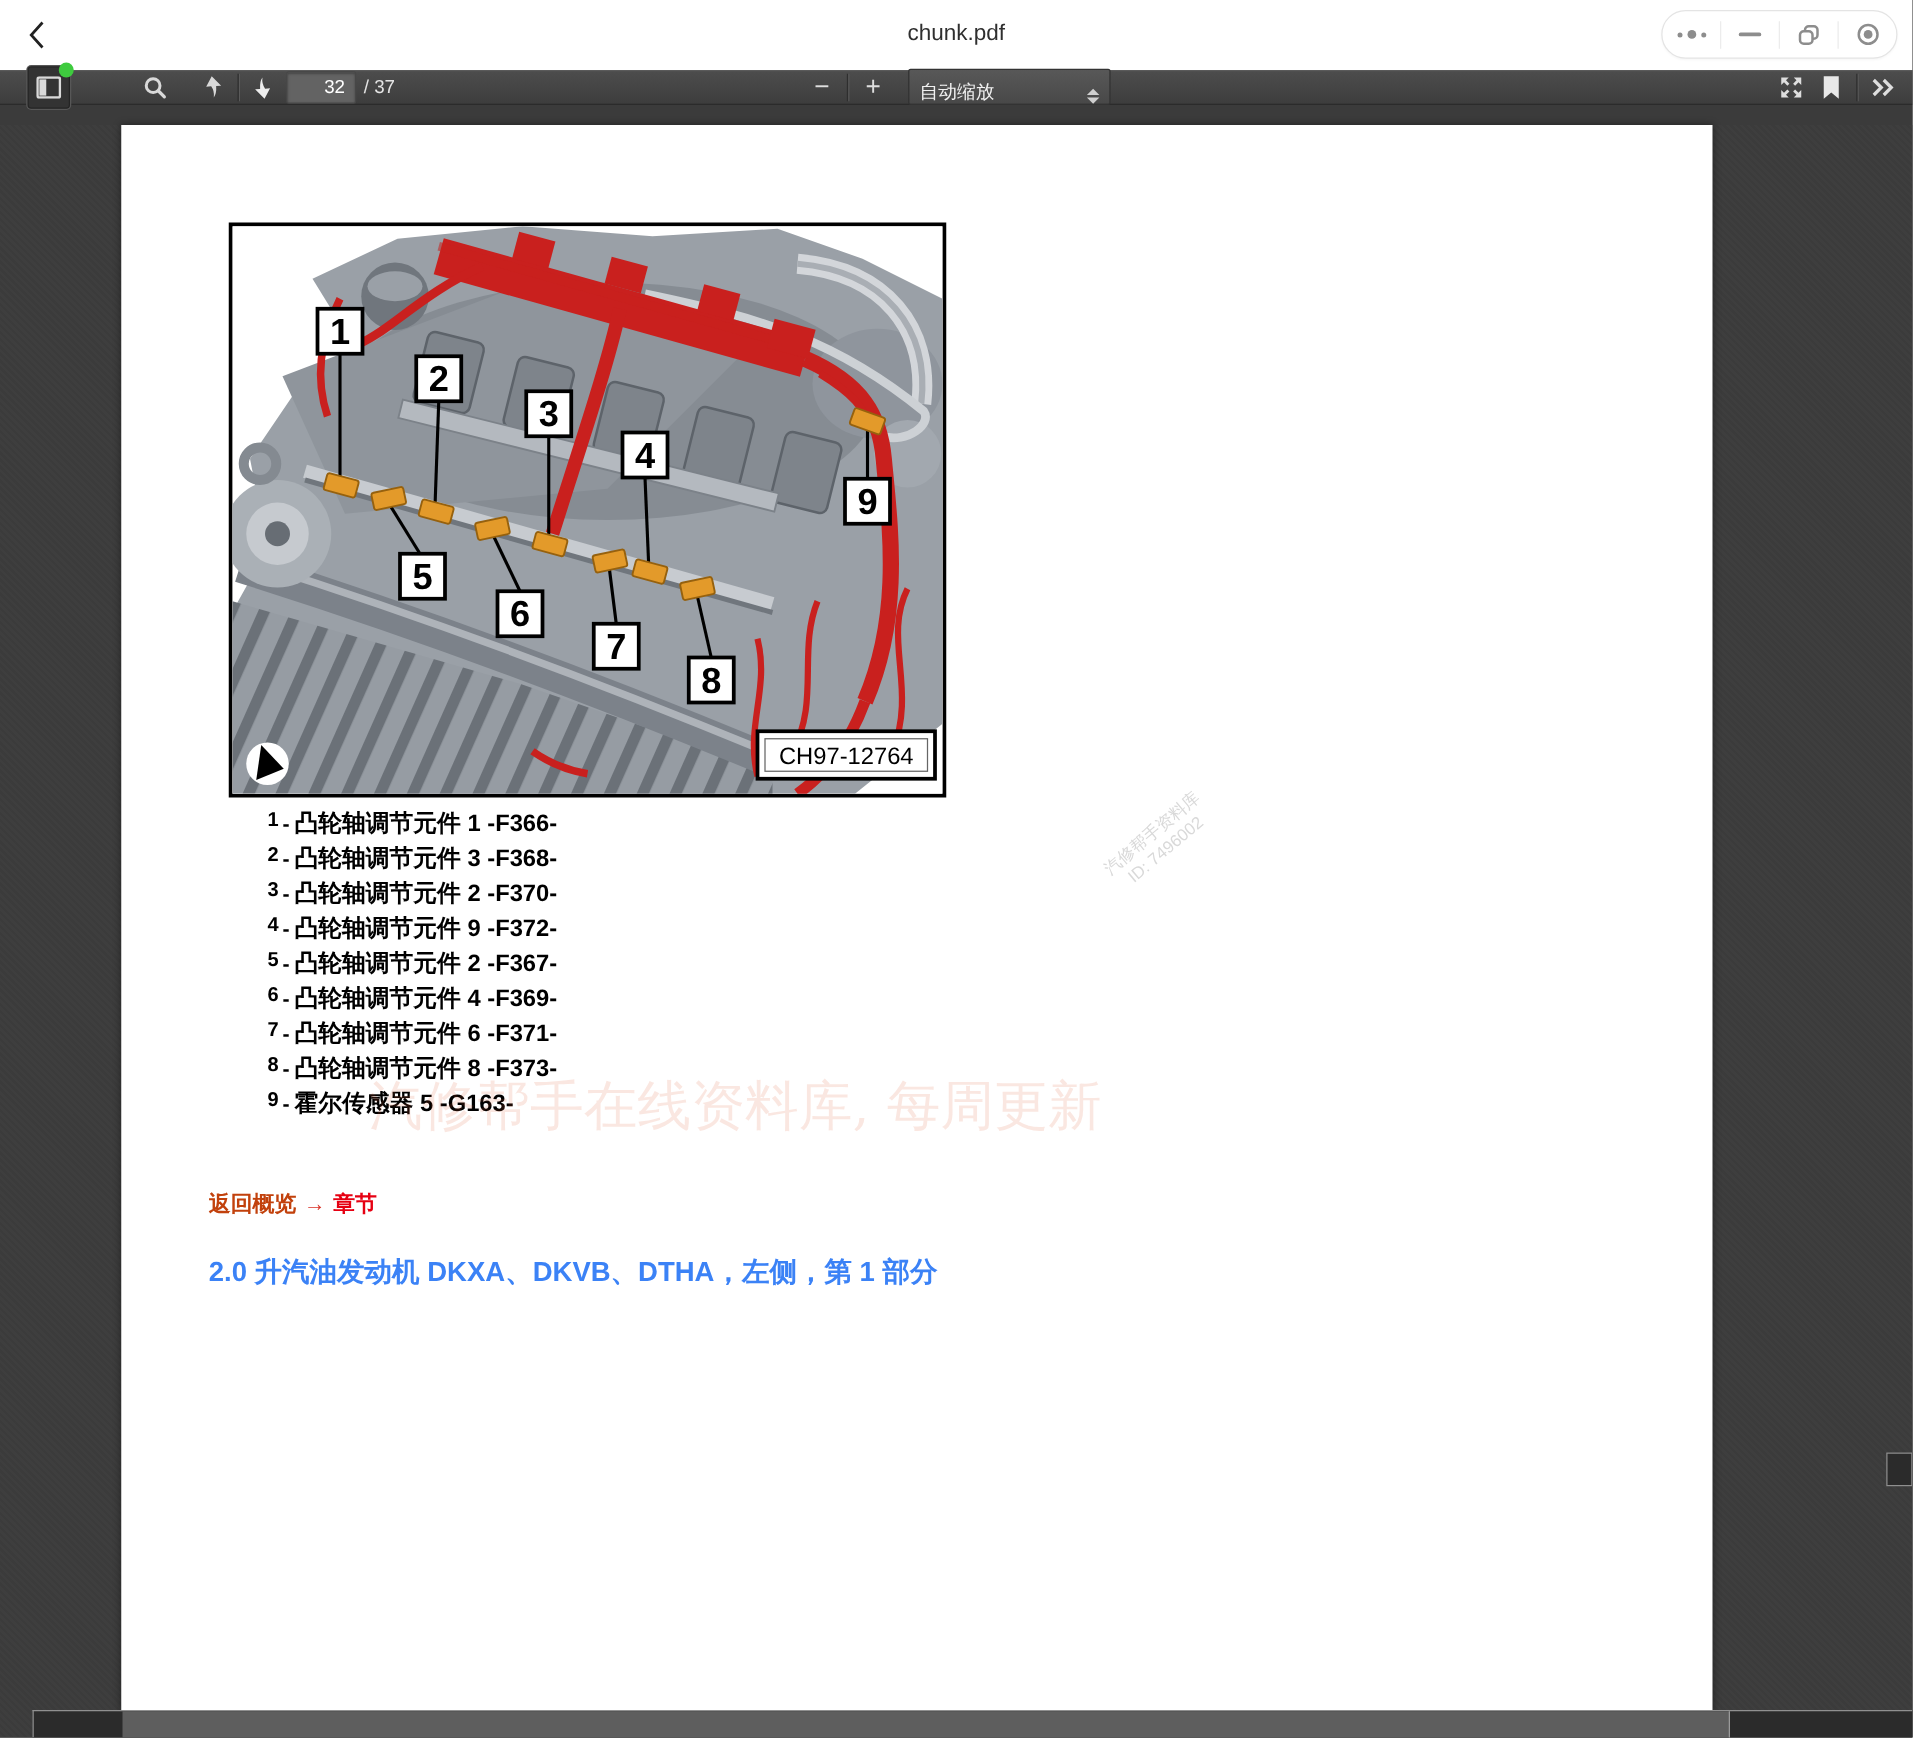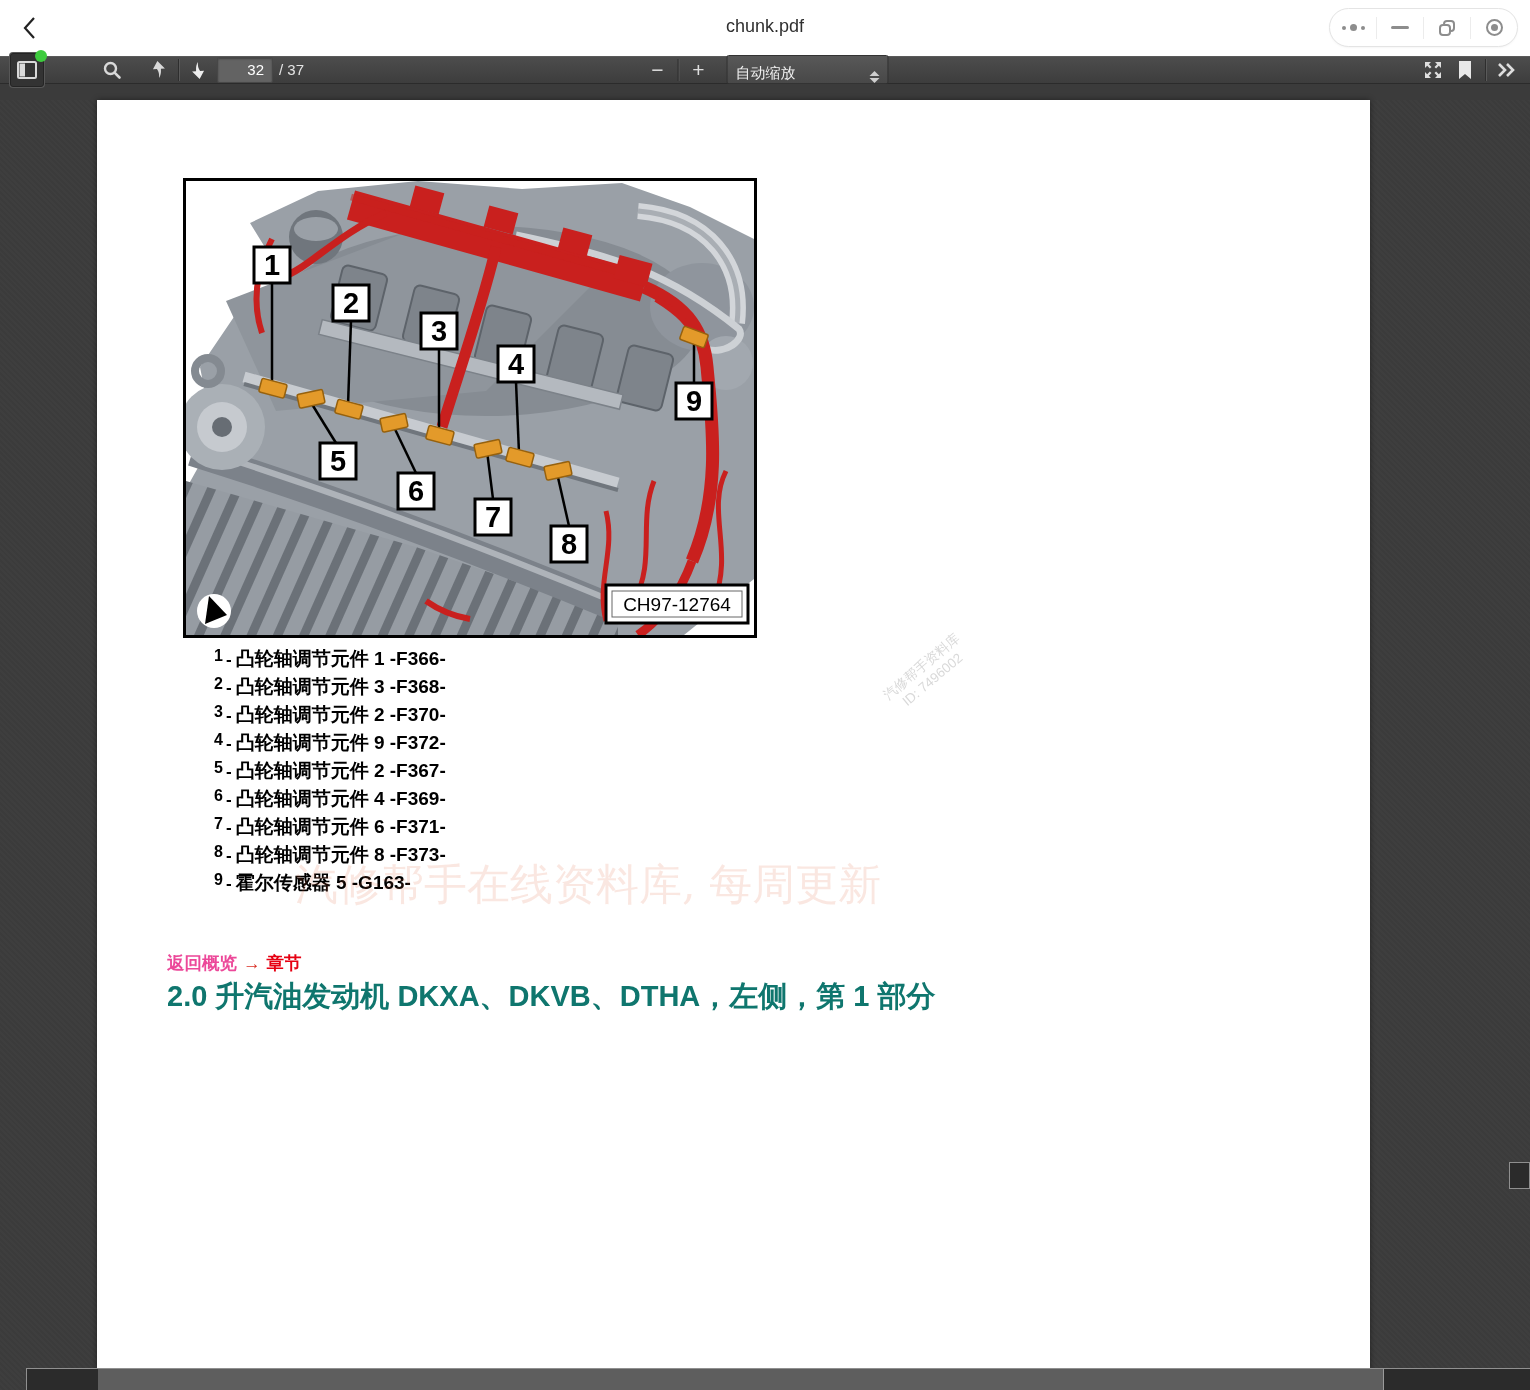--- a/index.html
+++ b/index.html
@@ -22,21 +22,21 @@
   .dots i { background:#8d8d8d; border-radius:50%; display:block; }
   .dots i.s { width:4px; height:4px; } .dots i.b { width:7px; height:7px; }
   .minibar { width:18px; height:3px; border-radius:2px; background:#8d8d8d; }
   .target-ring { width:17px; height:17px; border:2px solid #8d8d8d; border-radius:50%;
                  display:flex; align-items:center; justify-content:center; }
   .target-ring i { width:7px; height:7px; background:#8d8d8d; border-radius:50%; }
 
   
   .toolbar { position:absolute; top:56px; left:0; width:100%; height:28px;
              background:linear-gradient(#4d4d4d,#3d3d3d); border-bottom:1px solid #2b2b2b;
-             box-shadow:inset 0 1px 0 rgba(255,255,255,.08); display:flex; align-items:center; }
+             box-shadow:inset 0 1px 0 rgba(255,255,255,.08); display:flex; align-items:center;padding-left:12px; }
   .tb-btn { width:32px; height:32px; display:flex; align-items:center; justify-content:center;
             border-radius:2px; cursor:pointer; flex:0 0 auto; }
   .tb-sep { width:1px; height:22px; background:#2e2e2e; box-shadow:1px 0 0 #5a5a5a; margin:0 4px; }
   .sidebar-toggle { position:relative; margin-left:10px; width:34px; height:34px;
                     background:#333333; border:1px solid #242424; border-radius:3px;
                     box-shadow:0 0 0 1px #575757; }
   .green-dot { position:absolute; right:-4px; top:-4px; width:12px; height:12px;
                background:#3ecb3e; border-radius:50%; }
   .page-input { width:56px; height:26px; margin:0 6px 0 2px; background:#636363;
                 border:1px solid #474747; border-radius:2px; color:#ffffff; font-size:15px;
@@ -67,25 +67,25 @@
   
   .legend { position:absolute; left:110px; top:546px; }
   .legend-row { height:28px; white-space:nowrap; }
   .legend-num { display:inline-block; width:16px; text-align:right; font-weight:bold;
                 font-size:16px; color:#000; vertical-align:4px; }
   .legend-dash { font-weight:bold; font-size:17px; color:#000; padding:0 4px 0 3px; }
   .legend-text { font-weight:bold; font-size:19px; color:#000; }
 
   
   .backrow { position:absolute; left:70px; top:851px; font-size:17.5px; font-weight:bold; }
-  .backrow .plain { color:#ec4899; }
+  .backrow .plain { color:#c2410c; }
   .backrow .arrow { color:#d93025; font-weight:normal; padding:0 6px; }
   .backrow .chapter { color:#e60012; cursor:pointer; }
-  .heading { position:absolute; left:70px; top:877px; font-size:29px; font-weight:bold;
-             color:#0f766e; }
+  .heading { position:absolute; left:70px; top:903px; font-size:22px; font-weight:bold;
+             color:#3b82f6; }
 
   
   .wm-diag { position:absolute; left:735px; top:556px; width:190px; text-align:center;
              transform:rotate(-40deg); color:#d9d9d9; font-size:13.5px; line-height:17px;
              pointer-events:none; }
   .wm-big { position:absolute; color:rgba(219,82,43,.14); font-family:"DejaVu Serif", serif;
             white-space:nowrap; pointer-events:none; font-weight:normal; }
   .wm-big.l1 { left:198px; top:756px; font-size:43px; }
   .wm-big.l2 { left:212px; top:818px; font-size:62px; }
 

